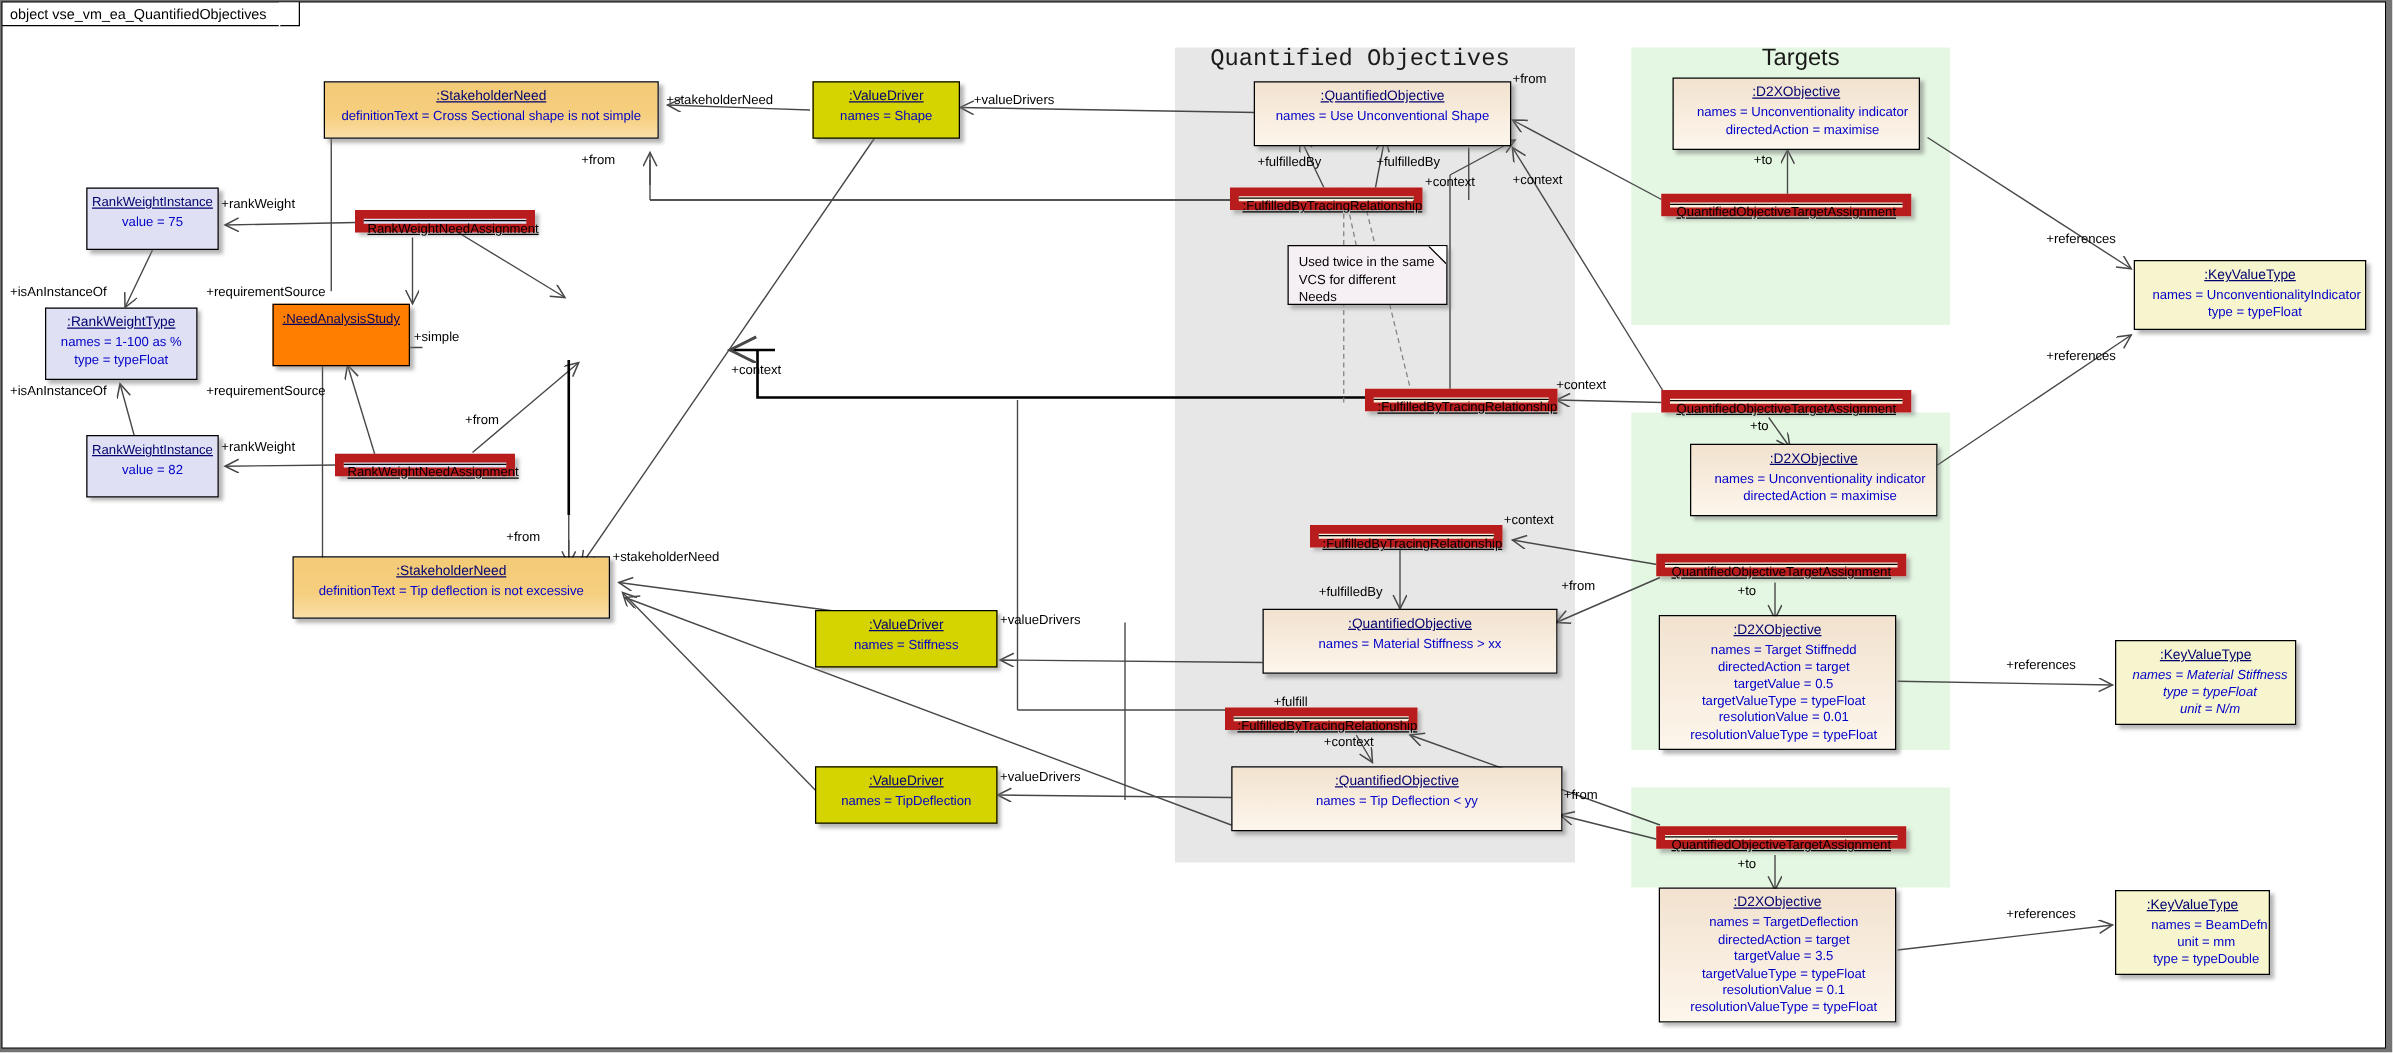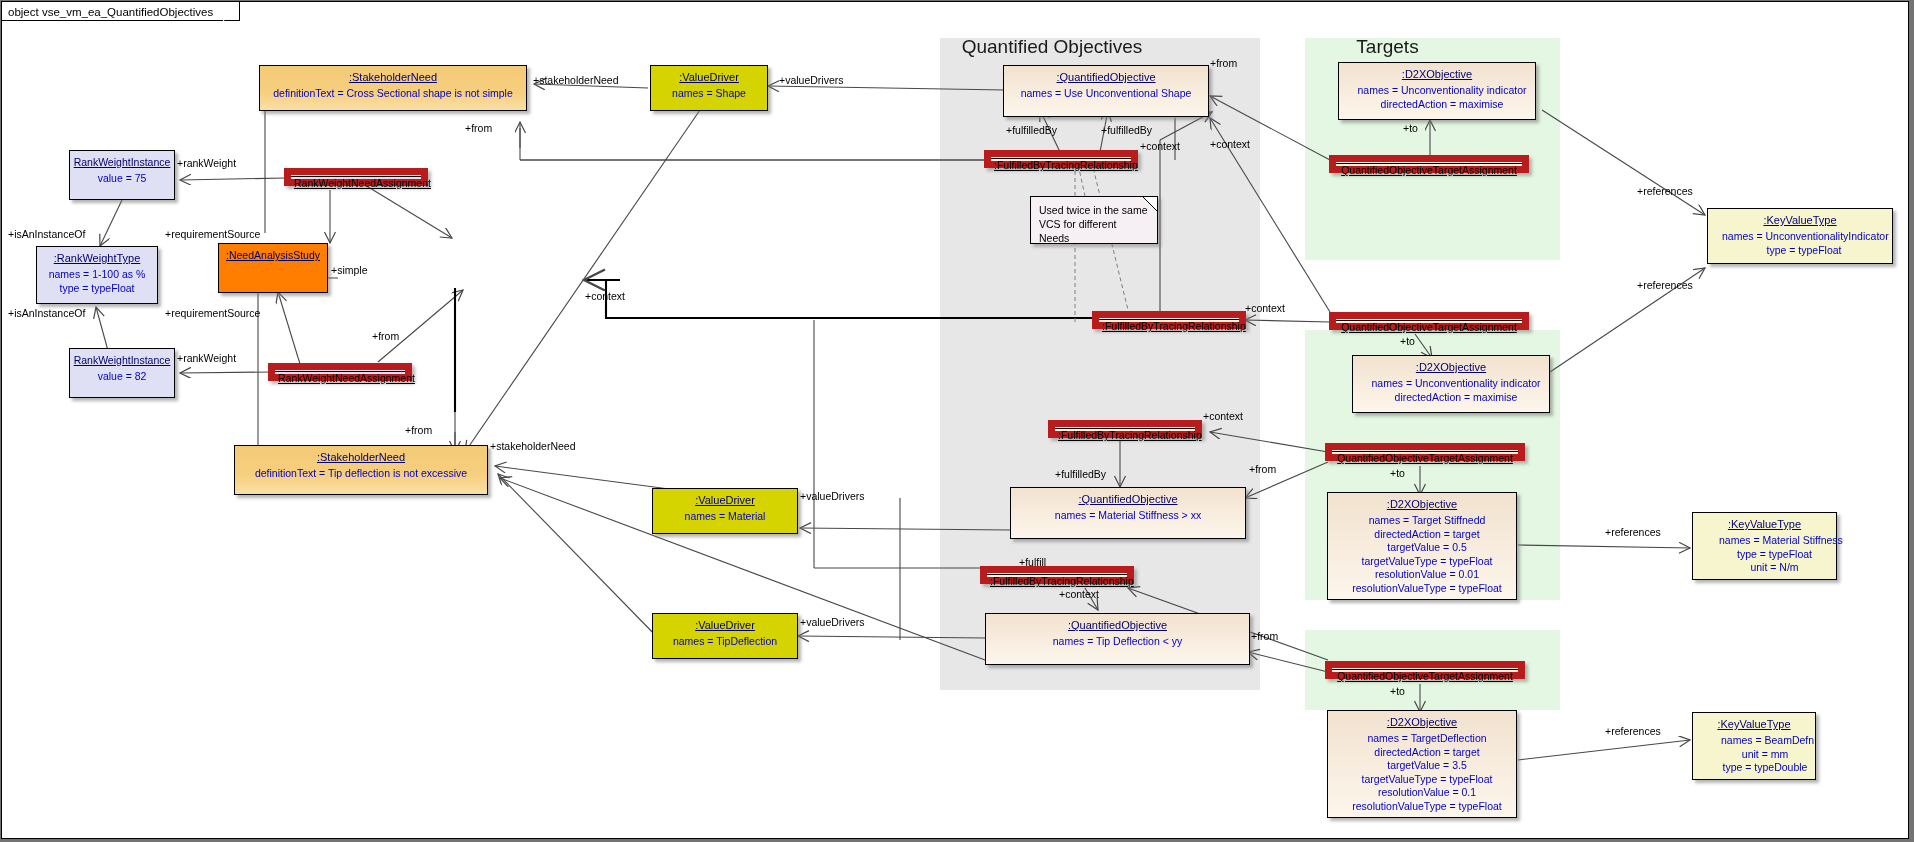--- a/index.html
+++ b/index.html
@@ -62,24 +62,24 @@
 </style>
 </head>
 <body>
 
 <div id="canvas">
 
   <div class="frame"></div>
   <div class="frame-tab">object vse_vm_ea_QuantifiedObjectives</div>
 
   <div class="region" style="left:940px;top:38px;width:320px;height:652px;background:#e7e7e7;"></div>
-  <div class="region-title" style="left:916px;top:36px;width:272px;">Quantified Objectives</div>
+  <div class="region-title" style="left:952px;top:36px;width:272px;font-family:Liberation Mono, monospace;">Quantified Objectives</div>
 
   <div class="region" style="left:1305px;top:38px;width:255px;height:222px;background:#e4f7e2;"></div>
-  <div class="region-title" style="left:1260px;top:36px;width:255px;">Targets</div>
+  <div class="region-title" style="left:1313px;top:36px;width:255px;">Targets</div>
   <div class="region" style="left:1305px;top:330px;width:255px;height:270px;background:#e4f7e2;"></div>
   <div class="region" style="left:1305px;top:630px;width:255px;height:80px;background:#e4f7e2;"></div>
 
   <svg class="wires" viewBox="0 0 1914 842">
     <defs>
       <marker id="ar" markerWidth="14" markerHeight="14" refX="11" refY="5" orient="auto">
         <path d="M1,0 L11,5 L1,10" fill="none" stroke="#474747" stroke-width="1.2"></path>
       </marker>
       <marker id="arb" markerWidth="14" markerHeight="14" refX="11" refY="5" orient="auto">
         <path d="M1,0 L11,5 L1,10" fill="none" stroke="#000" stroke-width="2"></path>
@@ -240,21 +240,21 @@
   <div class="node fill-valuedriver center" style="left:650px;top:65px;width:118px;height:46px;">
     <span class="hdr">:ValueDriver</span>
     <span class="attrs">
       <span class="attr">names = Shape</span>
     </span>
   </div>
 
   <div class="node fill-valuedriver center" style="left:652px;top:488px;width:146px;height:46px;">
     <span class="hdr">:ValueDriver</span>
     <span class="attrs">
-      <span class="attr">names = Material</span>
+      <span class="attr">names = Stiffness</span>
     </span>
   </div>
 
   <div class="node fill-valuedriver center" style="left:652px;top:613px;width:146px;height:46px;">
     <span class="hdr">:ValueDriver</span>
     <span class="attrs">
       <span class="attr">names = TipDeflection</span>
     </span>
   </div>
 
@@ -348,21 +348,21 @@
   <div class="node fill-kvt center leftattrs" style="left:1707px;top:208px;width:186px;height:56px;">
     <span class="hdr">:KeyValueType</span>
     <span class="attrs" style="padding-left:14px;text-align:left;">
       <span class="attr">names = UnconventionalityIndicator</span>
       <span class="attr">type = typeFloat</span>
     </span>
   </div>
 
   <div class="node fill-kvt center leftattrs" style="left:1692px;top:512px;width:145px;height:68px;">
     <span class="hdr">:KeyValueType</span>
-    <span class="attrs" style="padding-left:26px;text-align:left;">
+    <span class="attrs" style="padding-left:13px;text-align:left;font-style:italic;">
       <span class="attr">names = Material Stiffness</span>
       <span class="attr">type = typeFloat</span>
       <span class="attr">unit = N/m</span>
     </span>
   </div>
 
   <div class="node fill-kvt center leftattrs" style="left:1692px;top:712px;width:124px;height:68px;">
     <span class="hdr">:KeyValueType</span>
     <span class="attrs" style="padding-left:28px;text-align:left;">
       <span class="attr">names = BeamDefn</span>

